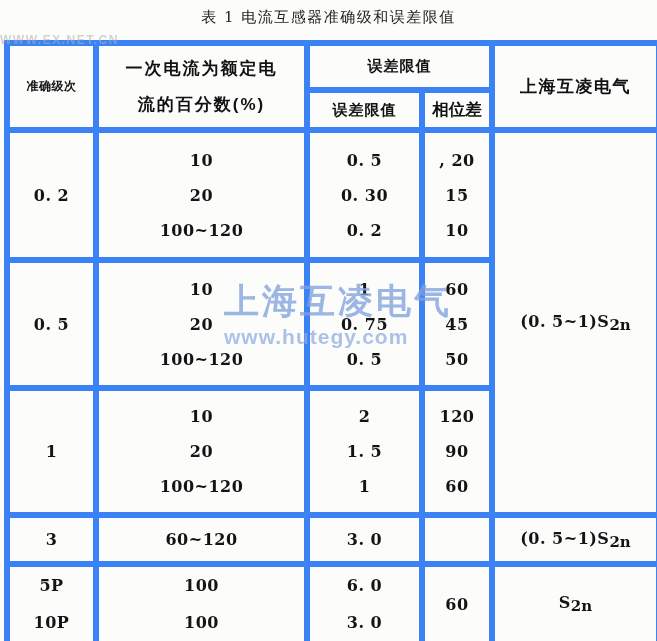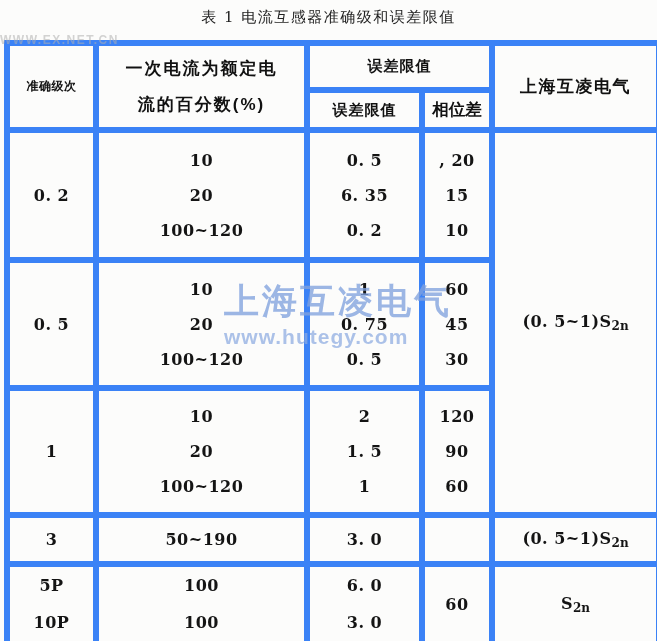--- a/index.html
+++ b/index.html
@@ -52,21 +52,21 @@
     margin-top:28px;
   }
   tr.g1 { height:130px; }
   tr.g2 { height:128px; }
   tr.g3 { height:127px; }
   tr.r3 { height:49px; }
   tr.rp { height:76px; }
   .l3 div { line-height:35px; }
   .l2 div { line-height:37px; }
   sub.s2n {
-    font-size:12px; letter-spacing:0;
+    font-size:15px; letter-spacing:0;
     vertical-align:-3px;
     text-align:right;
   }
   
   .wm {
     position:absolute; top:283px; left:224px;
     z-index:5; pointer-events:none;
     color:rgba(128,162,222,0.78);
     text-align:left; line-height:1;
   }
@@ -117,21 +117,21 @@
       <td>
         <div class="l3">
           <div>10</div>
           <div>20</div>
           <div>100~120</div>
         </div>
       </td>
       <td>
         <div class="l3">
           <div>0. 5</div>
-          <div>6. 35</div>
+          <div>0. 30</div>
           <div>0. 2</div>
         </div>
       </td>
       <td>
         <div class="l3">
           <div>, 20</div>
           <div>15</div>
           <div>10</div>
         </div>
       </td>
@@ -153,21 +153,21 @@
         <div class="l3">
           <div>1</div>
           <div>0. 75</div>
           <div>0. 5</div>
         </div>
       </td>
       <td>
         <div class="l3">
           <div>60</div>
           <div>45</div>
-          <div>30</div>
+          <div>50</div>
         </div>
       </td>
     </tr>
 
     <tr class="g3">
       <td>1</td>
       <td>
         <div class="l3">
           <div>10</div>
           <div>20</div>
@@ -185,21 +185,21 @@
         <div class="l3">
           <div>120</div>
           <div>90</div>
           <div>60</div>
         </div>
       </td>
     </tr>
 
     <tr class="r3">
       <td>3</td>
-      <td>50~190</td>
+      <td>60~120</td>
       <td>3. 0</td>
       <td></td>
       <td>
         <span>(0. 5~1)S</span><sub class="s2n">2n</sub>
       </td>
     </tr>
 
     <tr class="rp">
       <td>
         <div class="l2">

